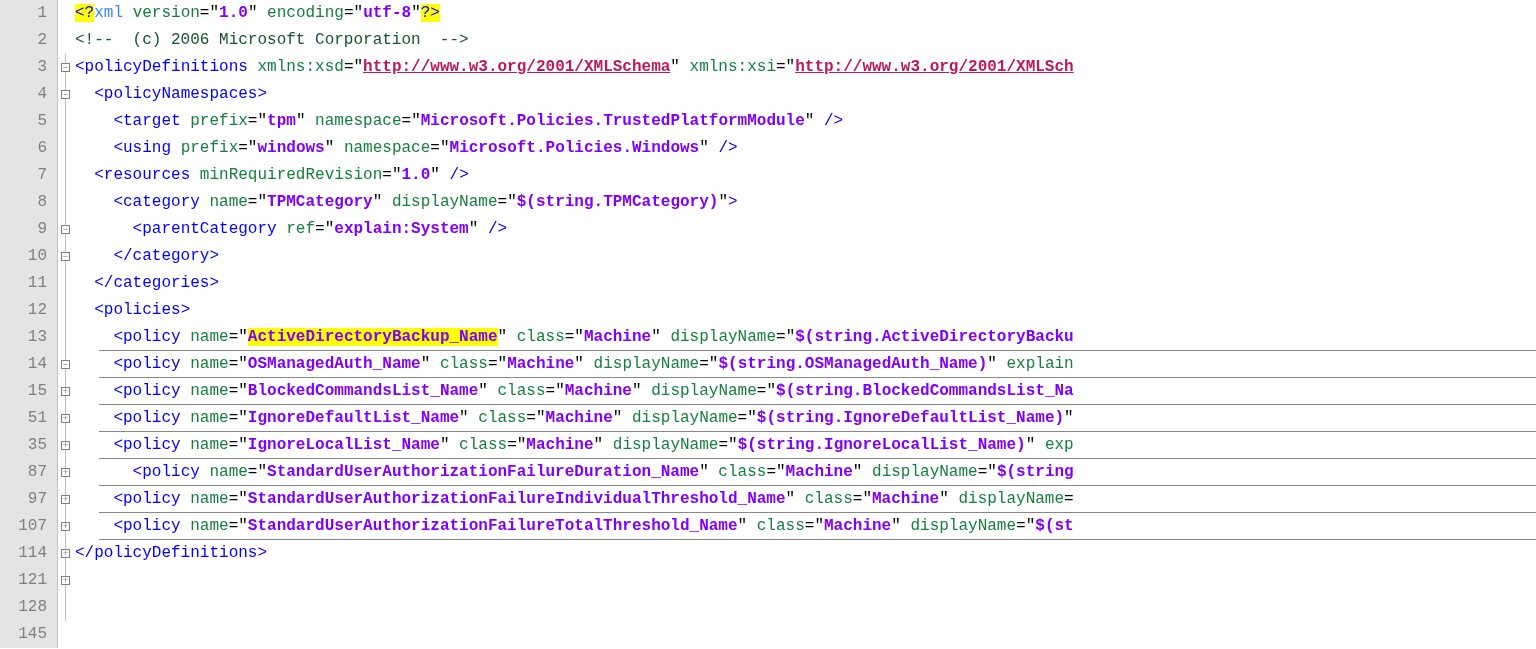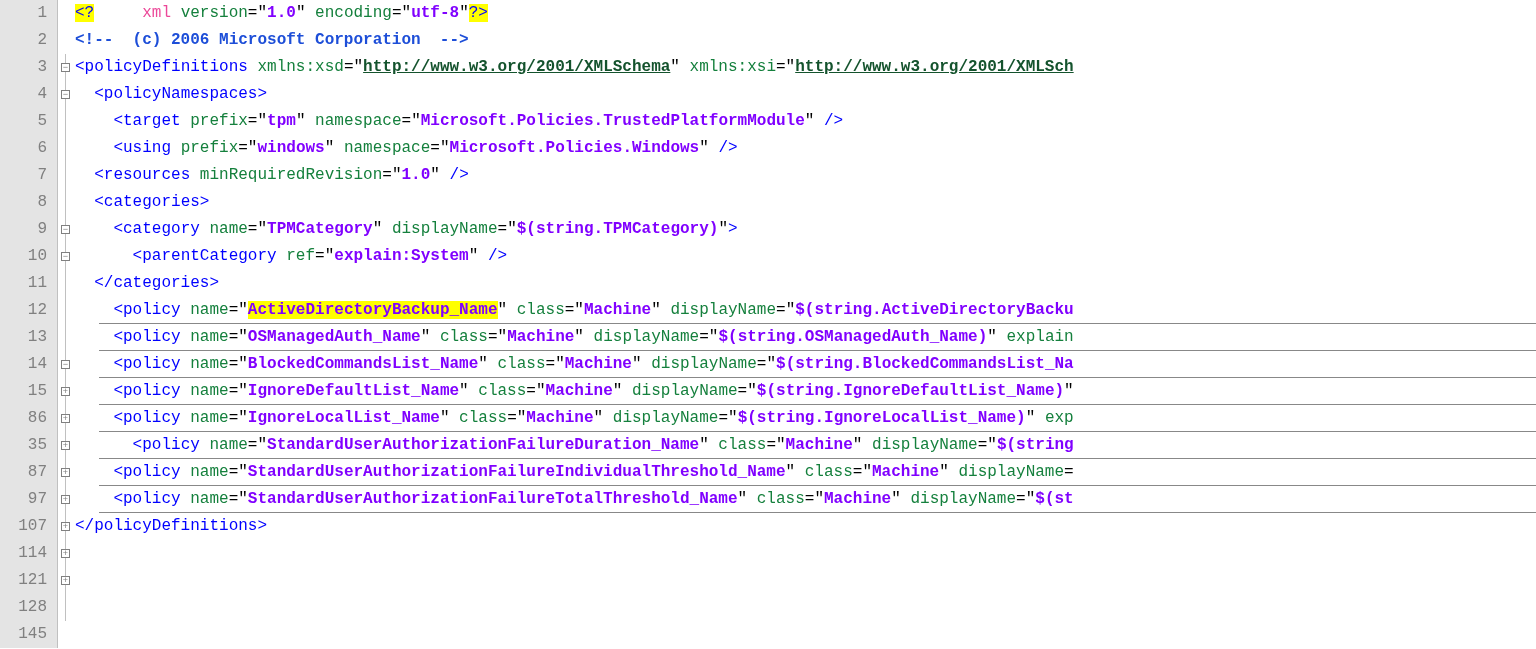--- a/index.html
+++ b/index.html
@@ -70,23 +70,23 @@
     left: 24px;
     right: 0;
     bottom: 0;
     height: 1px;
     background: #888;
   }
   .c-tag    { color: #0000ff; }
   .c-attr   { color: #15803d; }
   .c-str    { color: #8000ff; font-weight: bold; }
   .c-punc   { color: #000; }
-  .c-comm   { color: #1d4ed8; font-weight: bold; }
-  .c-text   { color: #ec4899; padding-left: 48px; }
-  .c-link   { color: #14532d; text-decoration: underline; font-weight: bold; }
+  .c-comm   { color: #14532d; }
+  .c-text   { color: #3b82f6; }
+  .c-link   { color: #be185d; text-decoration: underline; font-weight: bold; }
   .hl       { background: #ffff00; }
 </style>
 </head>
 <body>
 
 <div class="editor">
   <div class="gutter">
     <div class="ln">1</div>
     <div class="ln">2</div>
     <div class="ln">3</div>
@@ -95,21 +95,21 @@
     <div class="ln">6</div>
     <div class="ln">7</div>
     <div class="ln">8</div>
     <div class="ln">9</div>
     <div class="ln">10</div>
     <div class="ln">11</div>
     <div class="ln">12</div>
     <div class="ln">13</div>
     <div class="ln">14</div>
     <div class="ln">15</div>
-    <div class="ln">86</div>
+    <div class="ln">51</div>
     <div class="ln">35</div>
     <div class="ln">87</div>
     <div class="ln">97</div>
     <div class="ln">107</div>
     <div class="ln">114</div>
     <div class="ln">121</div>
     <div class="ln">128</div>
     <div class="ln">145</div>
   </div>
 
@@ -176,29 +176,30 @@
 
     <div class="line"><span>  </span><span class="c-tag">&lt;</span><span class="c-tag">policyNamespaces</span><span class="c-tag">&gt;</span></div>
 
     <div class="line"><span>    </span><span class="c-tag">&lt;</span><span class="c-tag">target</span> <span class="c-attr">prefix</span><span class="c-punc">=</span><span class="c-punc">"</span><span class="c-str">tpm</span><span class="c-punc">"</span> <span class="c-attr">namespace</span><span class="c-punc">=</span><span class="c-punc">"</span><span class="c-str">Microsoft.Policies.TrustedPlatformModule</span><span class="c-punc">"</span><span class="c-tag"> /&gt;</span></div>
 
     <div class="line"><span>    </span><span class="c-tag">&lt;</span><span class="c-tag">using</span> <span class="c-attr">prefix</span><span class="c-punc">=</span><span class="c-punc">"</span><span class="c-str">windows</span><span class="c-punc">"</span> <span class="c-attr">namespace</span><span class="c-punc">=</span><span class="c-punc">"</span><span class="c-str">Microsoft.Policies.Windows</span><span class="c-punc">"</span><span class="c-tag"> /&gt;</span></div>
 
 
     <div class="line"><span>  </span><span class="c-tag">&lt;</span><span class="c-tag">resources</span> <span class="c-attr">minRequiredRevision</span><span class="c-punc">=</span><span class="c-punc">"</span><span class="c-str">1.0</span><span class="c-punc">"</span><span class="c-tag"> /&gt;</span></div>
 
-    <div class="line"><span>  </span><span class="c-tag">&lt;</span><span class="c-tag">categories</span><span class="c-tag">&gt;</span></div>
 
     <div class="line"><span>    </span><span class="c-tag">&lt;</span><span class="c-tag">category</span> <span class="c-attr">name</span><span class="c-punc">=</span><span class="c-punc">"</span><span class="c-str">TPMCategory</span><span class="c-punc">"</span> <span class="c-attr">displayName</span><span class="c-punc">=</span><span class="c-punc">"</span><span class="c-str">$(string.TPMCategory)</span><span class="c-punc">"</span><span class="c-tag">&gt;</span></div>
 
     <div class="line"><span>      </span><span class="c-tag">&lt;</span><span class="c-tag">parentCategory</span> <span class="c-attr">ref</span><span class="c-punc">=</span><span class="c-punc">"</span><span class="c-str">explain:System</span><span class="c-punc">"</span><span class="c-tag"> /&gt;</span></div>
 
+    <div class="line"><span>    </span><span class="c-tag">&lt;/</span><span class="c-tag">category</span><span class="c-tag">&gt;</span></div>
 
     <div class="line"><span>  </span><span class="c-tag">&lt;/</span><span class="c-tag">categories</span><span class="c-tag">&gt;</span></div>
 
+    <div class="line"><span>  </span><span class="c-tag">&lt;</span><span class="c-tag">policies</span><span class="c-tag">&gt;</span></div>
 
     <div class="line"><span>    </span><span class="c-tag">&lt;</span><span class="c-tag">policy</span> <span class="c-attr">name</span><span class="c-punc">=</span><span class="c-punc">"</span><span class="hl"><span class="c-str">ActiveDirectoryBackup_Name</span></span><span class="c-punc">"</span> <span class="c-attr">class</span><span class="c-punc">=</span><span class="c-punc">"</span><span class="c-str">Machine</span><span class="c-punc">"</span> <span class="c-attr">displayName</span><span class="c-punc">=</span><span class="c-punc">"</span><span class="c-str">$(string.ActiveDirectoryBacku</span><div class="folded-underline"></div></div>
 
     <div class="line"><span>    </span><span class="c-tag">&lt;</span><span class="c-tag">policy</span> <span class="c-attr">name</span><span class="c-punc">=</span><span class="c-punc">"</span><span class="c-str">OSManagedAuth_Name</span><span class="c-punc">"</span> <span class="c-attr">class</span><span class="c-punc">=</span><span class="c-punc">"</span><span class="c-str">Machine</span><span class="c-punc">"</span> <span class="c-attr">displayName</span><span class="c-punc">=</span><span class="c-punc">"</span><span class="c-str">$(string.OSManagedAuth_Name)</span><span class="c-punc">"</span> <span class="c-attr">explain</span><div class="folded-underline"></div></div>
 
     <div class="line"><span>    </span><span class="c-tag">&lt;</span><span class="c-tag">policy</span> <span class="c-attr">name</span><span class="c-punc">=</span><span class="c-punc">"</span><span class="c-str">BlockedCommandsList_Name</span><span class="c-punc">"</span> <span class="c-attr">class</span><span class="c-punc">=</span><span class="c-punc">"</span><span class="c-str">Machine</span><span class="c-punc">"</span> <span class="c-attr">displayName</span><span class="c-punc">=</span><span class="c-punc">"</span><span class="c-str">$(string.BlockedCommandsList_Na</span><div class="folded-underline"></div></div>
 
     <div class="line"><span>    </span><span class="c-tag">&lt;</span><span class="c-tag">policy</span> <span class="c-attr">name</span><span class="c-punc">=</span><span class="c-punc">"</span><span class="c-str">IgnoreDefaultList_Name</span><span class="c-punc">"</span> <span class="c-attr">class</span><span class="c-punc">=</span><span class="c-punc">"</span><span class="c-str">Machine</span><span class="c-punc">"</span> <span class="c-attr">displayName</span><span class="c-punc">=</span><span class="c-punc">"</span><span class="c-str">$(string.IgnoreDefaultList_Name)</span><span class="c-punc">"</span><div class="folded-underline"></div></div>
 
     <div class="line"><span>    </span><span class="c-tag">&lt;</span><span class="c-tag">policy</span> <span class="c-attr">name</span><span class="c-punc">=</span><span class="c-punc">"</span><span class="c-str">IgnoreLocalList_Name</span><span class="c-punc">"</span> <span class="c-attr">class</span><span class="c-punc">=</span><span class="c-punc">"</span><span class="c-str">Machine</span><span class="c-punc">"</span> <span class="c-attr">displayName</span><span class="c-punc">=</span><span class="c-punc">"</span><span class="c-str">$(string.IgnoreLocalList_Name)</span><span class="c-punc">"</span> <span class="c-attr">exp</span><div class="folded-underline"></div></div>

